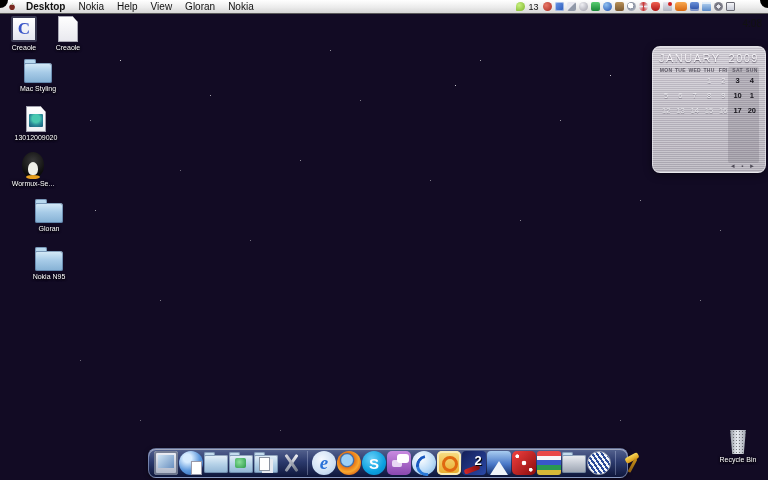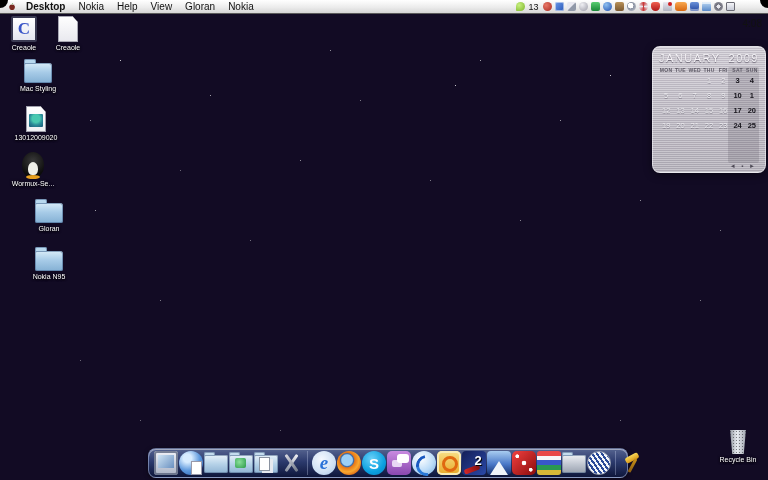--- a/index.html
+++ b/index.html
@@ -293,29 +293,20 @@
         </div>
         <div class="cal-week">
           <span class="cal-cell">12</span>
           <span class="cal-cell">13</span>
           <span class="cal-cell">14</span>
           <span class="cal-cell">15</span>
           <span class="cal-cell">16</span>
           <span class="cal-cell we">17</span>
           <span class="cal-cell we">20</span>
         </div>
-        <div class="cal-week">
-          <span class="cal-cell">19</span>
-          <span class="cal-cell">20</span>
-          <span class="cal-cell">21</span>
-          <span class="cal-cell">22</span>
-          <span class="cal-cell">23</span>
-          <span class="cal-cell we">24</span>
-          <span class="cal-cell we">25</span>
-        </div>
       </div>
     <div class="cal-nav">◄ ▪ ►</div>
   </div>
 
   <div class="dock" id="dock">
       <div class="dk dk-monitor"></div>
       <div class="dk dk-globedoc"></div>
       <div class="dk dk-folder"></div>
       <div class="dk dk-foldergreen"></div>
       <div class="dk dk-folderdocs"></div>

